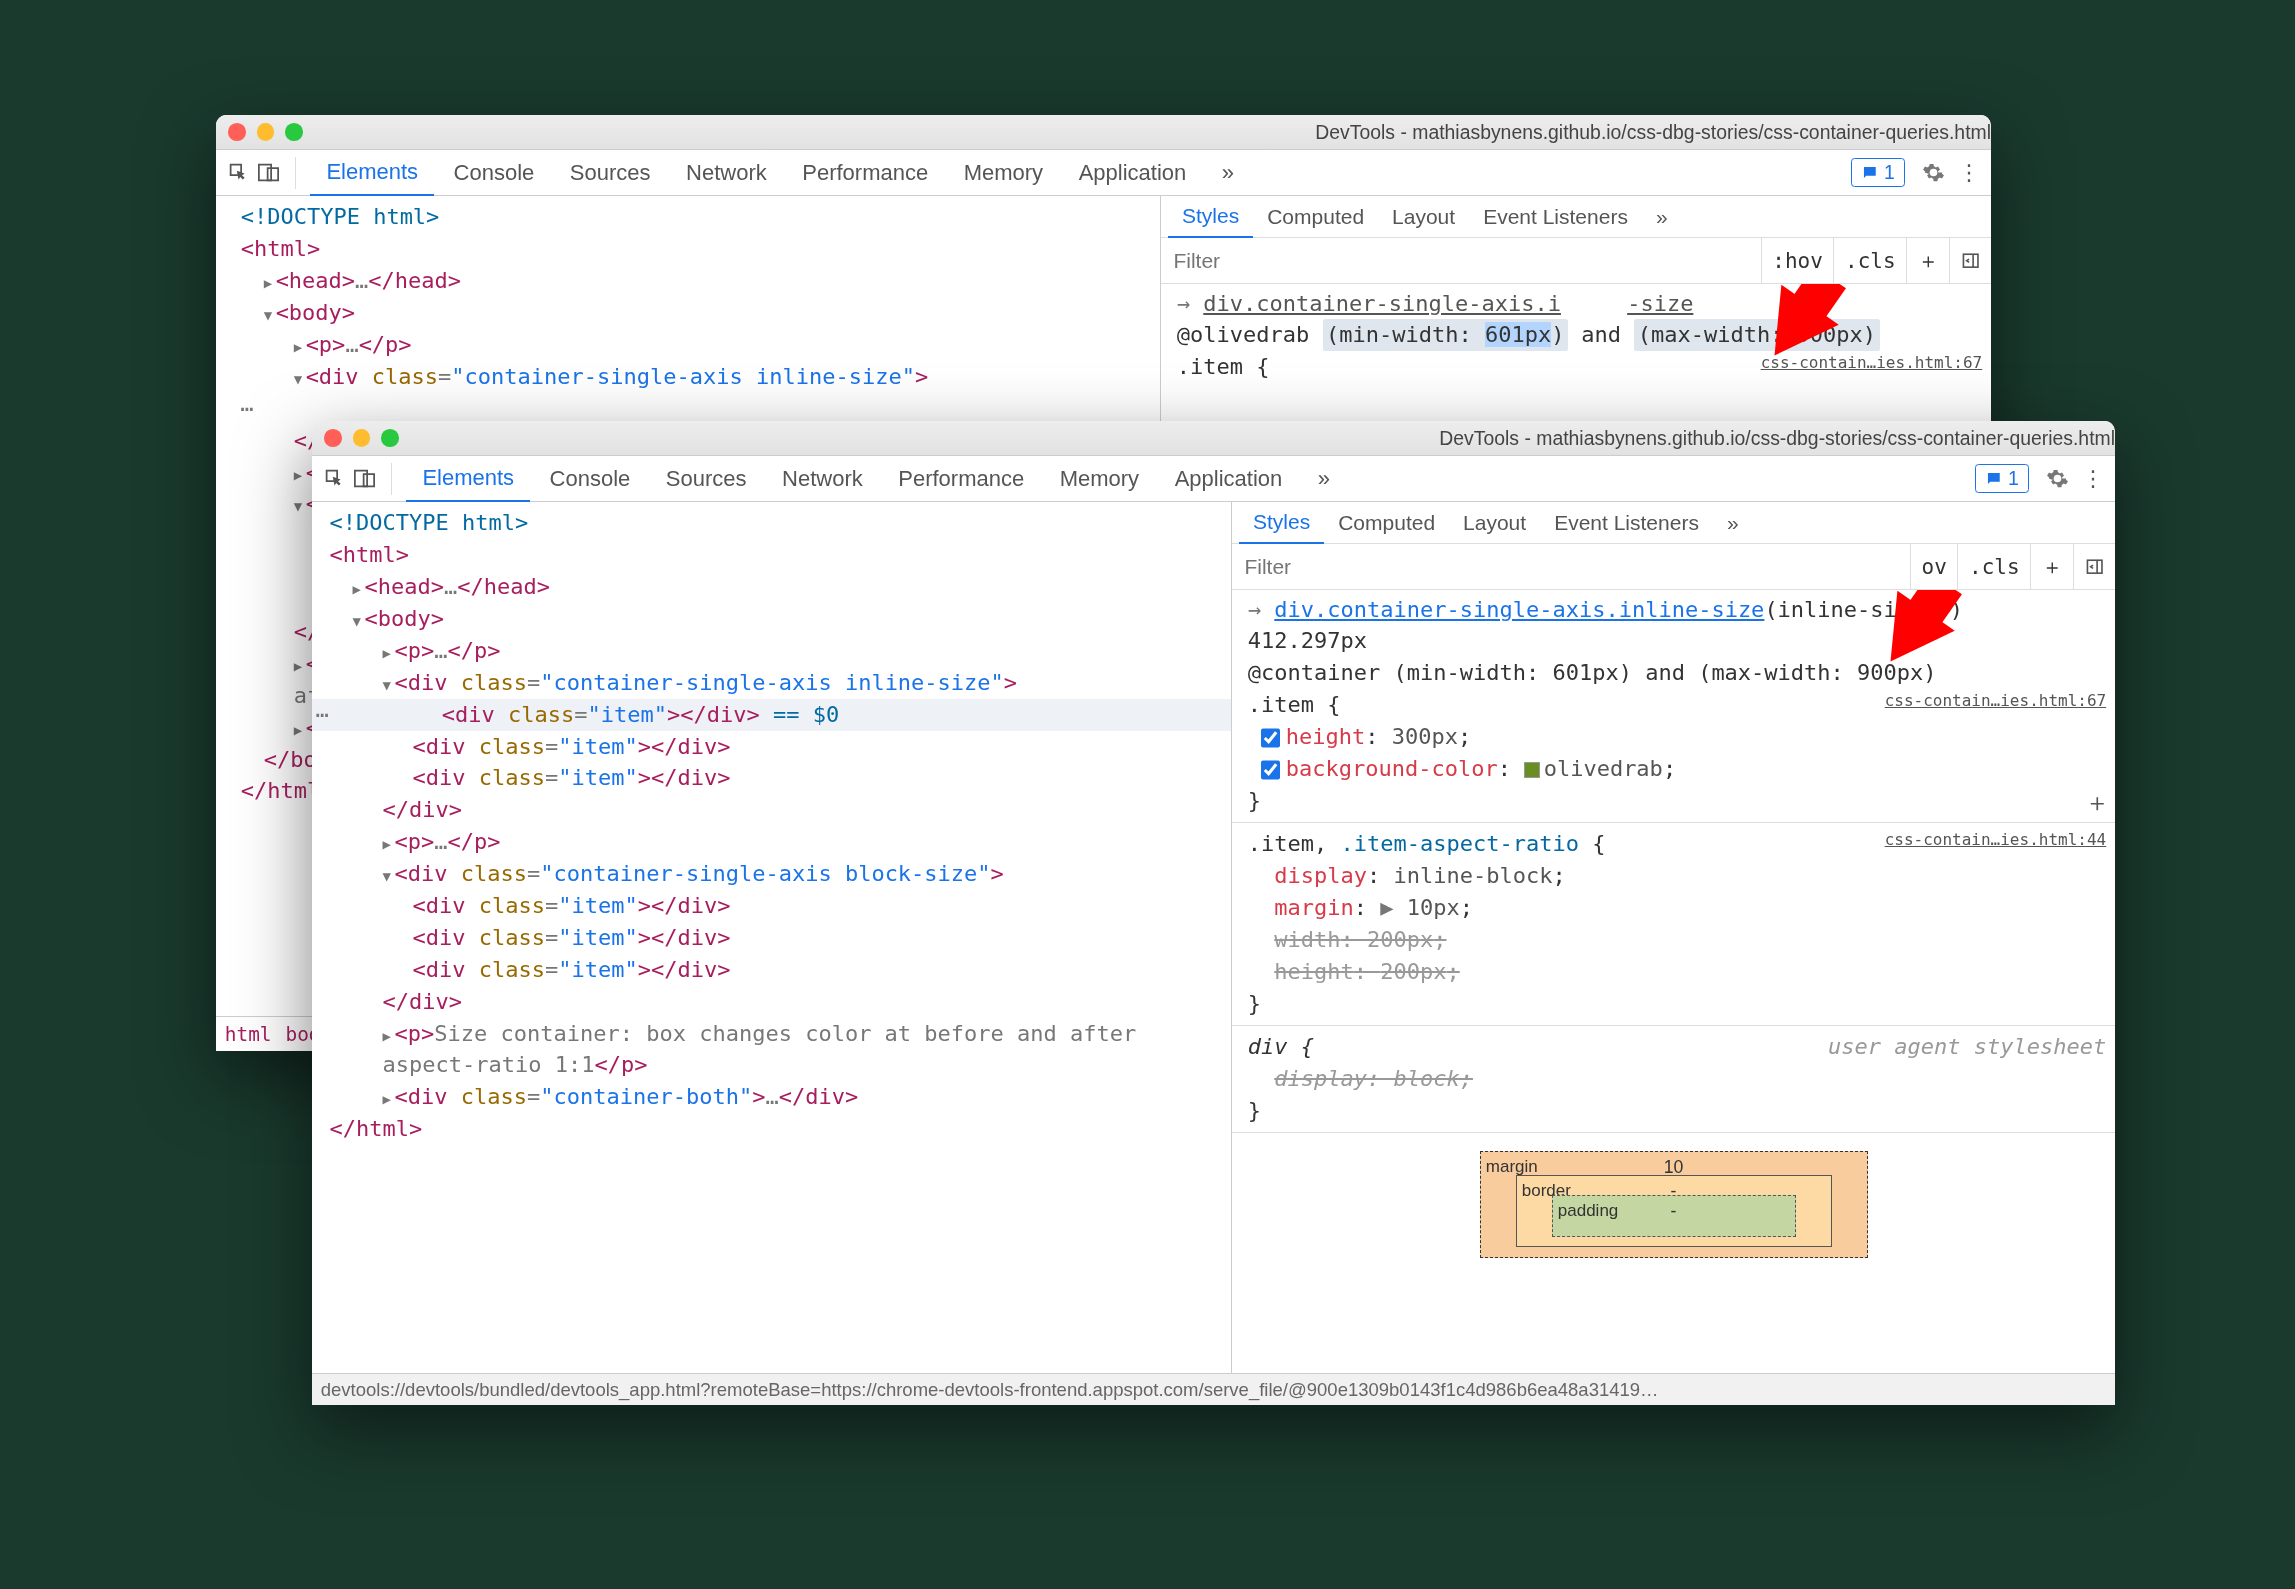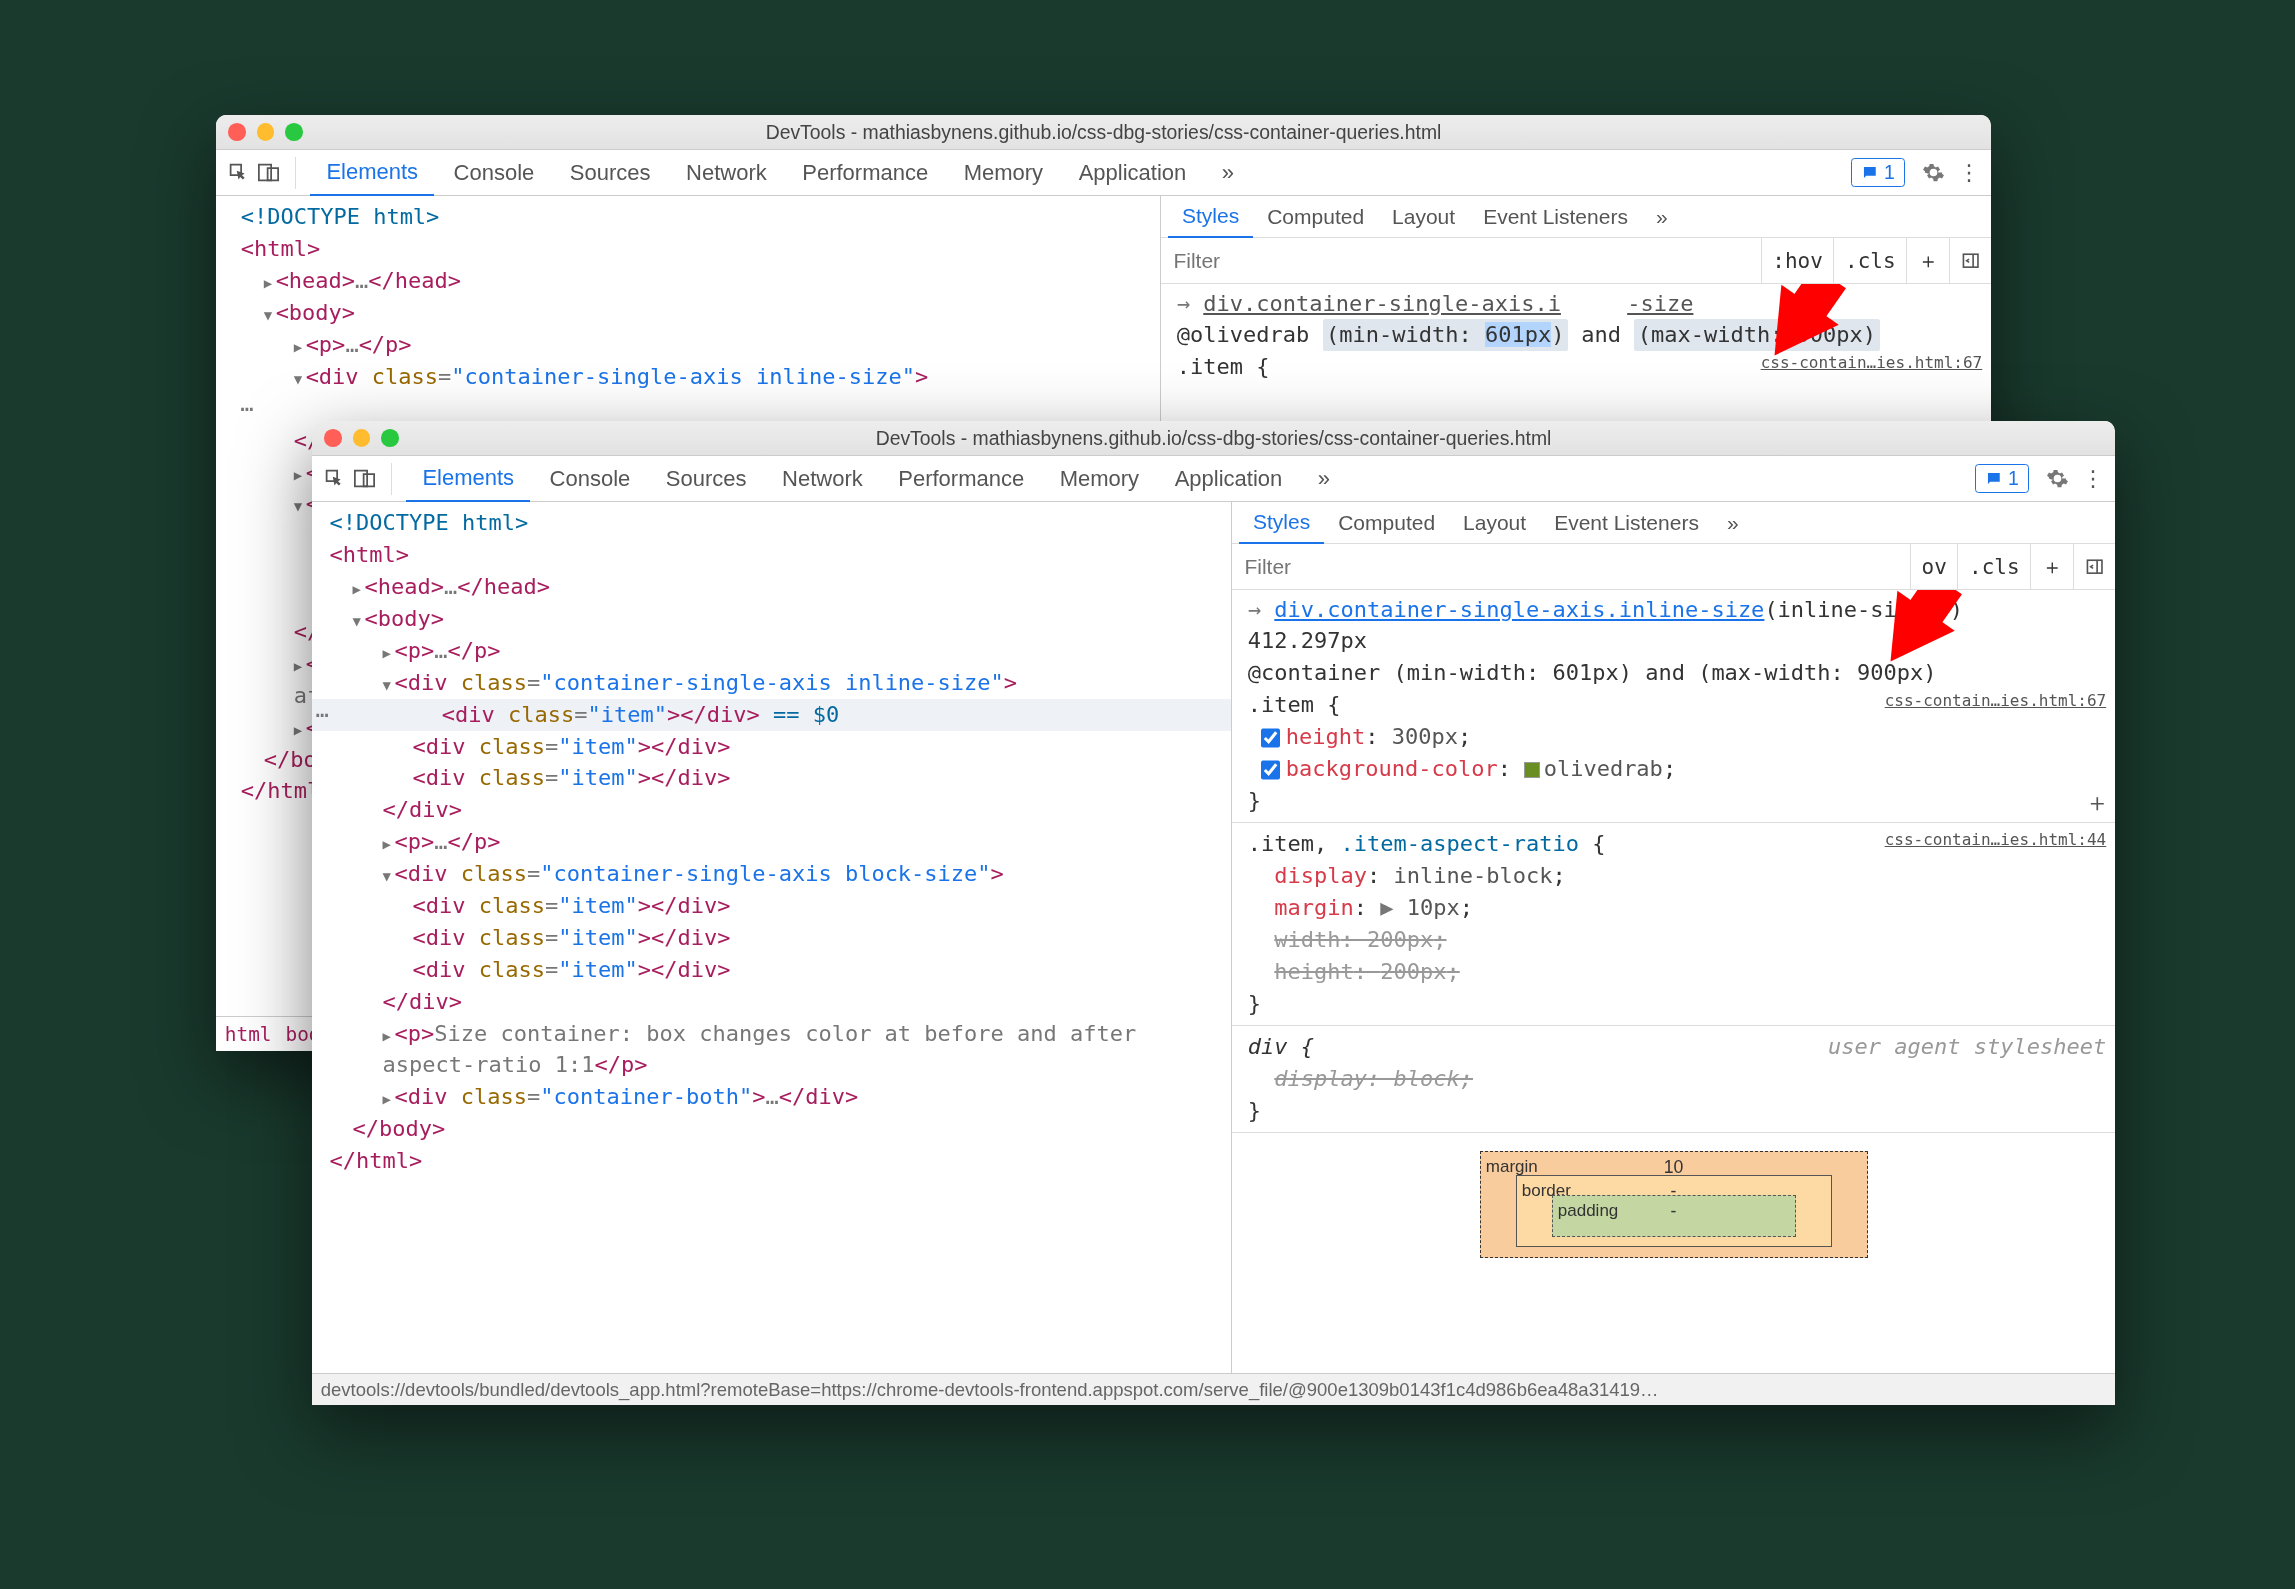--- a/index.html
+++ b/index.html
@@ -27,21 +27,21 @@
     height: 35px;
     display: flex;
     align-items: center;
     padding: 0 12.4px;
     border-bottom: 0.9px solid #ccc;
     position: relative;
   }
   .traffic { display:flex; gap:10.6px; }
   .tl { width:17.7px; height:17.7px; border-radius:50%; }
   .tl.r { background:#ff5f57; } .tl.y{ background:#febc2e;} .tl.g{background:#28c840;}
-  .title { position:absolute; left:0; right:0; text-align:center; font-size:19.4px; color:#444; pointer-events:none; }
+  .title { position:absolute; left:0; right:0; text-align:right; font-size:19.4px; color:#444; pointer-events:none; }
   .tabbar {
     height: 46px;
     display:flex;
     align-items:center;
     border-bottom: 0.9px solid #ccc;
     padding: 0 8.8px;
     gap: 3.5px;
     font-size: 22px;
     color: #555;
   }
@@ -268,21 +268,20 @@
       <div class="row" style="padding-left:90px;"><span class="tag">&lt;div </span><span class="attr">class</span>=<span class="str">"<span>item</span>"</span><span class="tag">&gt;&lt;/div&gt;</span></div>
       <div class="row" style="padding-left:60px;"><span class="tag">&lt;/div&gt;</span></div>
       <div class="row" style="padding-left:60px;"><span class="caret"></span><span class="tag">&lt;p&gt;</span>…<span class="tag">&lt;/p&gt;</span></div>
       <div class="row" style="padding-left:60px;"><span class="caret open"></span><span class="tag">&lt;div </span><span class="attr">class</span>=<span class="str">"<span>container-single-axis block-size</span>"</span><span class="tag">&gt;</span></div>
       <div class="row" style="padding-left:90px;"><span class="tag">&lt;div </span><span class="attr">class</span>=<span class="str">"<span>item</span>"</span><span class="tag">&gt;&lt;/div&gt;</span></div>
       <div class="row" style="padding-left:90px;"><span class="tag">&lt;div </span><span class="attr">class</span>=<span class="str">"<span>item</span>"</span><span class="tag">&gt;&lt;/div&gt;</span></div>
       <div class="row" style="padding-left:90px;"><span class="tag">&lt;div </span><span class="attr">class</span>=<span class="str">"<span>item</span>"</span><span class="tag">&gt;&lt;/div&gt;</span></div>
       <div class="row" style="padding-left:60px;"><span class="tag">&lt;/div&gt;</span></div>
       <div class="row" style="padding-left:60px; white-space:normal; padding-right:17.7px;"><span class="caret"></span><span class="tag">&lt;p&gt;</span><span>Size container: box changes color at before and after aspect-ratio 1:1</span><span class="tag">&lt;/p&gt;</span></div>
       <div class="row" style="padding-left:60px;"><span class="caret"></span><span class="tag">&lt;div </span><span class="attr">class</span>=<span class="str">"<span>container-both</span>"</span><span class="tag">&gt;</span>…<span class="tag">&lt;/div&gt;</span></div>
-      <div class="row" style="padding-left:30px;"><span class="tag">&lt;/body&gt;</span></div>
       <div class="row"><span class="tag">&lt;/html&gt;</span></div>
     </div>
     <div class="styles">
       <div class="subtabs">
         <div class="st active">Styles</div>
         <div class="st">Computed</div>
         <div class="st">Layout</div>
         <div class="st">Event Listeners</div>
         <div class="st">»</div>
       </div>

